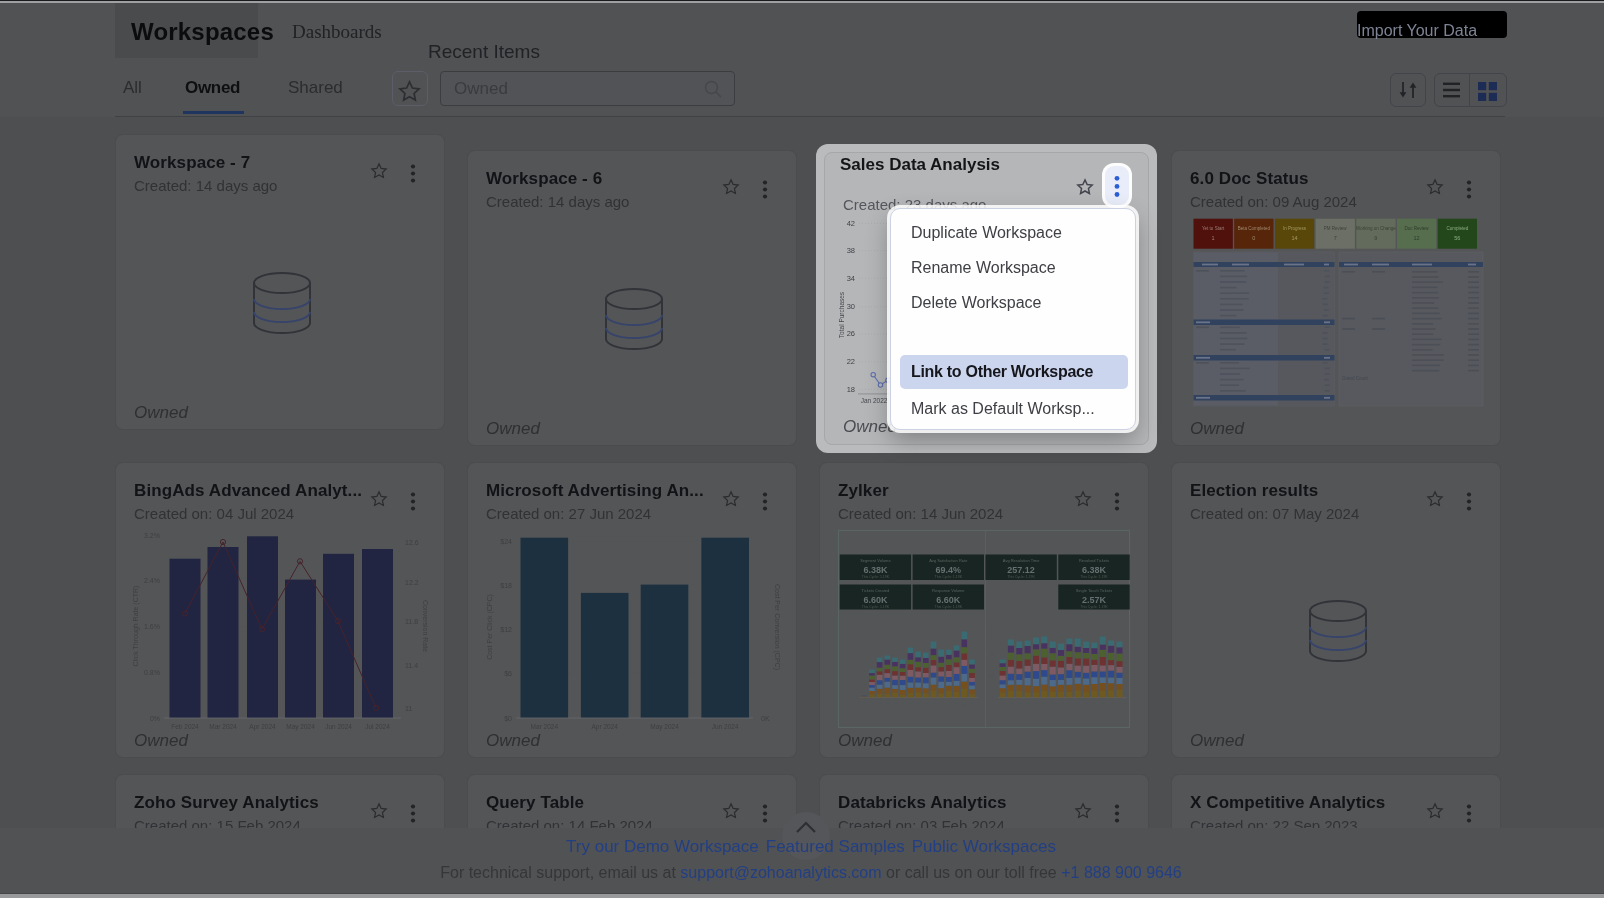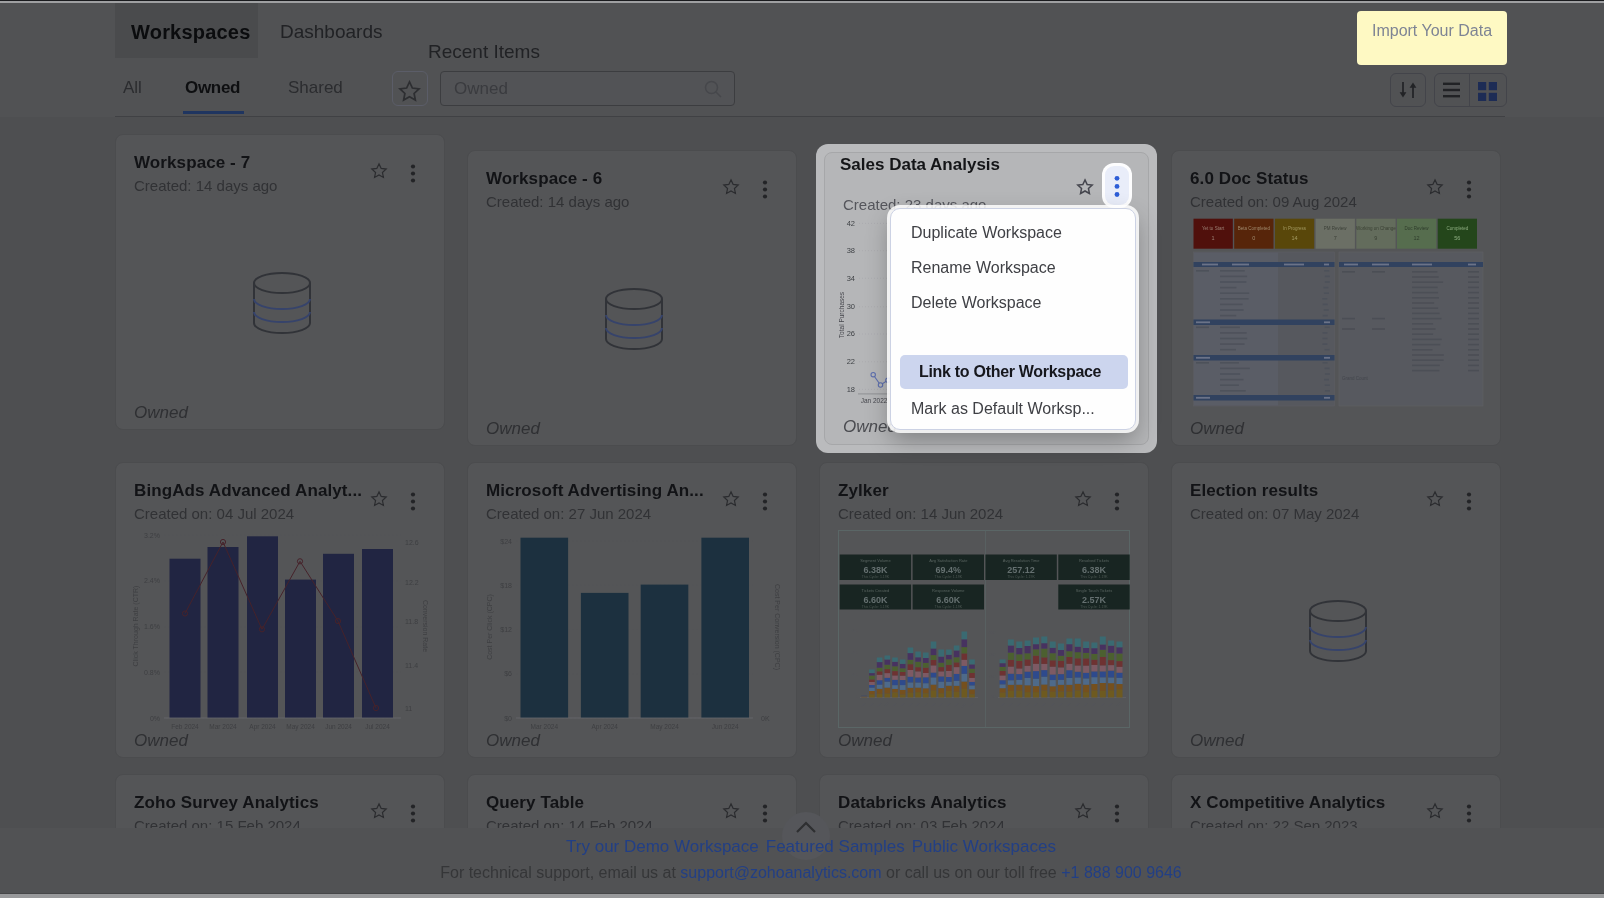--- a/index.html
+++ b/index.html
@@ -18,25 +18,25 @@
 </style>
 </head>
 <body>
 <div id="stage">
 
   <div class="abs" style="left:0;top:0;width:1604px;height:1px;background:#1a1b1e;"></div>
   <div class="abs" style="left:0;top:1px;width:1604px;height:2px;background:#9fa0a2;"></div>
 
   <div class="abs" id="header" style="left:0;top:3px;width:1604px;height:114px;background:#515254;">
     <div class="abs" style="left:115px;top:0;width:143px;height:55px;background:#4a4b4d;"></div>
-    <div class="hdr-txt" style="left:131px;width:112px;text-align:left;color:#0b0c0e;font-weight:700;font-size:20px;letter-spacing:0.2px;">Workspaces</div>
-    <div class="hdr-txt" style="left:280px;">Dashboards</div>
+    <div class="hdr-txt" style="left:131px;width:112px;text-align:left;color:#0b0c0e;font-weight:700;font-size:24px;letter-spacing:0.2px;">Workspaces</div>
+    <div class="hdr-txt" style="left:292px;font-family:Liberation Serif, serif;">Dashboards</div>
     <div class="hdr-txt" style="left:428px;margin-top:20px;">Recent Items</div>
 
-    <div class="abs" style="left:1357px;top:8px;width:150px;height:54px;background:#fef9c3;border-radius:4px;color:#7e8494;font-size:16px;text-align:center;line-height:39px;">Import Your Data</div>
+    <div class="abs" style="left:1357px;top:8px;width:150px;height:27px;background:#000000;border-radius:4px;color:#7e8494;font-size:16px;line-height:39px;">Import Your Data</div>
 
     <div class="ftab" style="left:123px;">All</div>
     <div class="ftab" style="left:185px;font-weight:700;color:#0e0f11;letter-spacing:-0.3px;">Owned</div>
     <div class="abs" style="left:183px;top:108px;width:61px;height:3px;background:#1f3560;"></div>
     <div class="ftab" style="left:288px;">Shared</div>
 
     <div class="abs" style="left:392px;top:68px;width:36px;height:35px;border:1px solid #5b5d68;border-radius:6px;box-sizing:border-box;"></div>
     <svg class="abs" style="left:398px;top:77px;" width="23" height="23" viewBox="0 0 20 20">
         <path d="M10 1.7l2.5 5.3 5.8 0.7-4.3 4 1.1 5.7-5.1-2.8-5.1 2.8 1.1-5.7-4.3-4 5.8-0.7z" fill="none" stroke="#2d2e31" stroke-width="1.5"></path>
       </svg>
@@ -860,21 +860,21 @@
           <circle cx="12" cy="20.4" r="2.4"></circle>
           <circle cx="12" cy="28.5" r="2.4"></circle>
         </g>
       </svg>
 
     <div class="abs" style="left:890px;top:208px;width:246px;height:222px;background:#fefefe;border:1px solid #ccd2e4;border-radius:10px;box-sizing:border-box;box-shadow:0 0 0 3px rgba(255,255,255,0.85), 0 10px 24px rgba(0,0,0,0.3);">
       <div class="menu-item" style="position:absolute;left:0;top:6px;width:224px;">Duplicate Workspace</div>
       <div class="menu-item" style="position:absolute;left:0;top:76px;width:224px;">Delete Workspace</div>
       <div class="menu-item" style="position:absolute;left:0;top:41px;width:224px;">Rename Workspace</div>
       <div class="abs" style="left:9px;top:146px;width:228px;height:34px;background:#ccd5ee;border-radius:5px;"></div>
-      <div class="menu-item" style="position:absolute;left:8px;top:146px;width:224px;line-height:34px;font-weight:700;color:#16171d;letter-spacing:-0.3px;">Link to Other Workspace</div>
+      <div class="menu-item" style="position:absolute;left:0;top:146px;width:224px;line-height:34px;font-weight:700;color:#16171d;letter-spacing:-0.3px;">Link to Other Workspace</div>
       <div class="menu-item" style="position:absolute;left:0;top:182px;width:224px;">Mark as Default Worksp...</div>
     </div>
   </div>
 
   <div class="abs" id="footer" style="left:0;top:828px;width:1604px;height:65px;background:#515254;">
     <div class="abs" style="left:782px;top:-16px;width:48px;height:48px;border-radius:50%;background:#55565a;"></div>
     <svg class="abs" style="left:795px;top:-7px;" width="22" height="13" viewBox="0 0 22 13">
         <path d="M2 11 L11 2 L20 11" fill="none" stroke="#2e2f31" stroke-width="2.2"></path>
       </svg>
     <div class="abs" style="left:9px;top:9px;width:1604px;height:22px;text-align:center;font-size:17px;color:#223f85;"><span>Try our Demo Workspace</span><span style="margin-left:7px;">Featured Samples</span><span style="margin-left:7px;">Public Workspaces</span></div>

